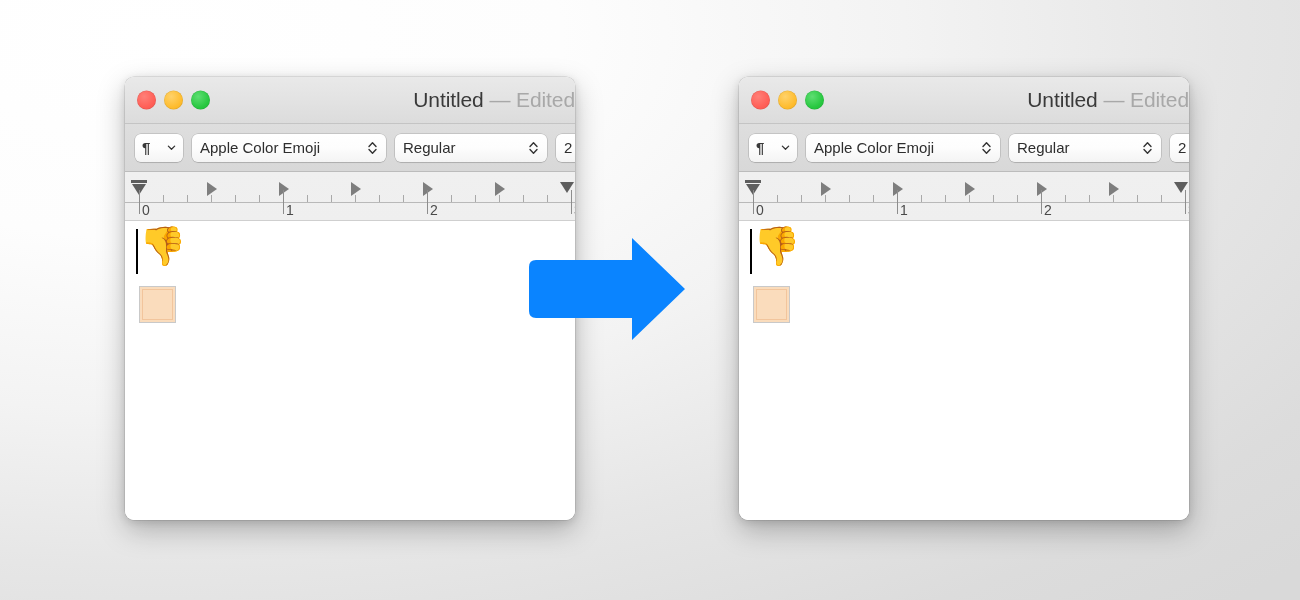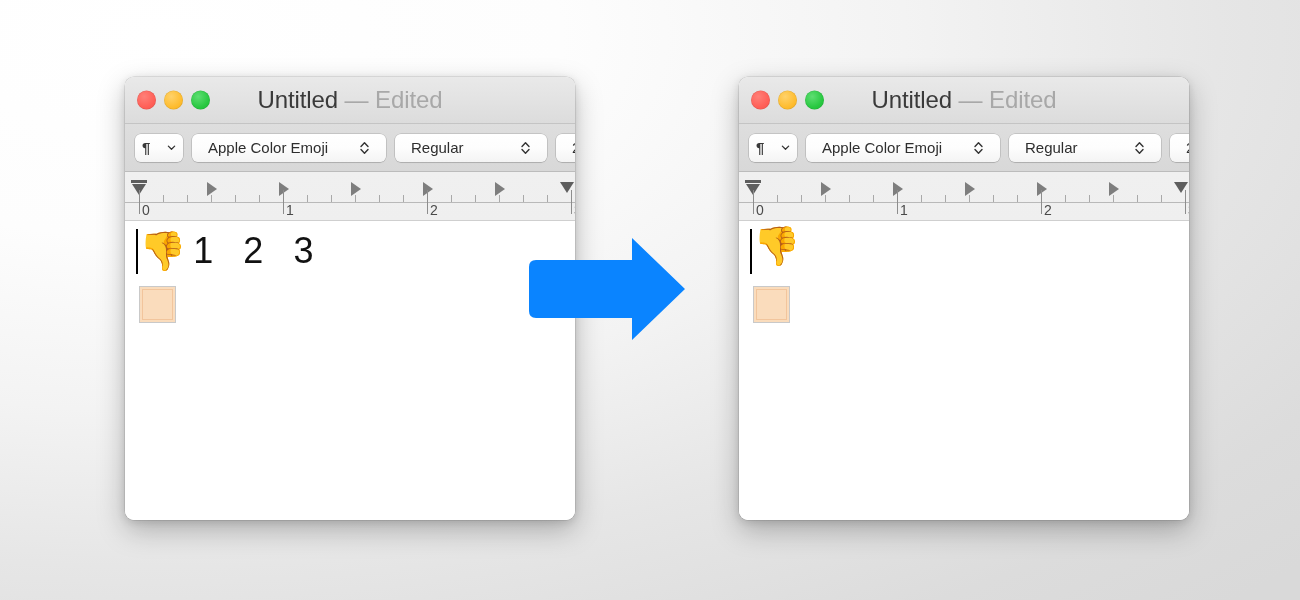--- a/index.html
+++ b/index.html
@@ -60,22 +60,22 @@
     box-shadow: inset 0 0 0 0.5px rgba(0,0,0,0.10);
   }
   .light.close    { background: radial-gradient(circle at 38% 32%, #ff8078 0%, #ff5f57 62%, #f2564e 100%); }
   .light.minimize { background: radial-gradient(circle at 38% 32%, #ffd26a 0%, #febc2e 62%, #f0ad21 100%); }
   .light.zoom     { background: radial-gradient(circle at 38% 32%, #5ede72 0%, #28c840 62%, #1dba35 100%); }
 
   .title {
     position: absolute;
     left: 0; right: 0; top: 50%;
     transform: translateY(-50%);
-    text-align: center;
-    font-size: 24px;
+    text-align: right;
+    font-size: 21px;
     letter-spacing: -0.1px;
     white-space: nowrap;
     pointer-events: none;
   }
   .title .doc    { color: #3a3a3a; }
   .title .status { color: #a8a8a8; }
 
   
   .toolbar {
     position: relative;
@@ -91,21 +91,21 @@
   .popup {
     height: 28px;
     border-radius: 6px;
     background: linear-gradient(to bottom, #ffffff 0%, #fdfdfd 48%, #f4f4f4 100%);
     box-shadow:
       0 0 0 0.5px rgba(0,0,0,0.22),
       0 1px 1px rgba(0,0,0,0.10);
     display: flex;
     align-items: center;
     box-sizing: border-box;
-    padding: 0 16px;
+    padding: 0 8px;
     font-size: 15px;
     color: #2e2e2e;
     white-space: nowrap;
     flex: none;
   }
   .popup .lbl { flex: 1 1 auto; }
   .popup.para { width: 48px; justify-content: space-between; padding: 0 7px; }
   .popup.para .pilcrow { font-size: 15px; font-weight: 700; color: #3a3a3a; line-height: 1; }
   .popup.font  { width: 194px; justify-content: space-between; }
   .popup.style { width: 152px; justify-content: space-between; }
@@ -352,21 +352,20 @@
       <div class="ruler-num" style="left:14px;">0</div>
       <div class="ruler-num" style="left:158px;">1</div>
       <div class="ruler-num" style="left:302px;">2</div>
       <div class="ruler-num" style="left:446px;">3</div>
     </div>
 
     <div class="canvas">
       <div class="caret"></div>
       <div class="doc-line">
         <span class="emoji">👎</span>
-        <span class="chars">1 2 3</span>
       </div>
       <div class="swatch" style="background-color: rgb(250, 220, 188);">
         <div class="inner" style="background-color: rgb(250, 220, 188);"></div>
       </div>
     </div>
   </div>
 
   <div class="arrow">
     <svg width="166" height="106" viewBox="0 0 166 106">
       <path d="M8,31 Q8,24 15,24 L111,24 L111,2 L164,53 L111,104 L111,82 L15,82 Q8,82 8,75 Z" fill="#0a84ff"></path>

